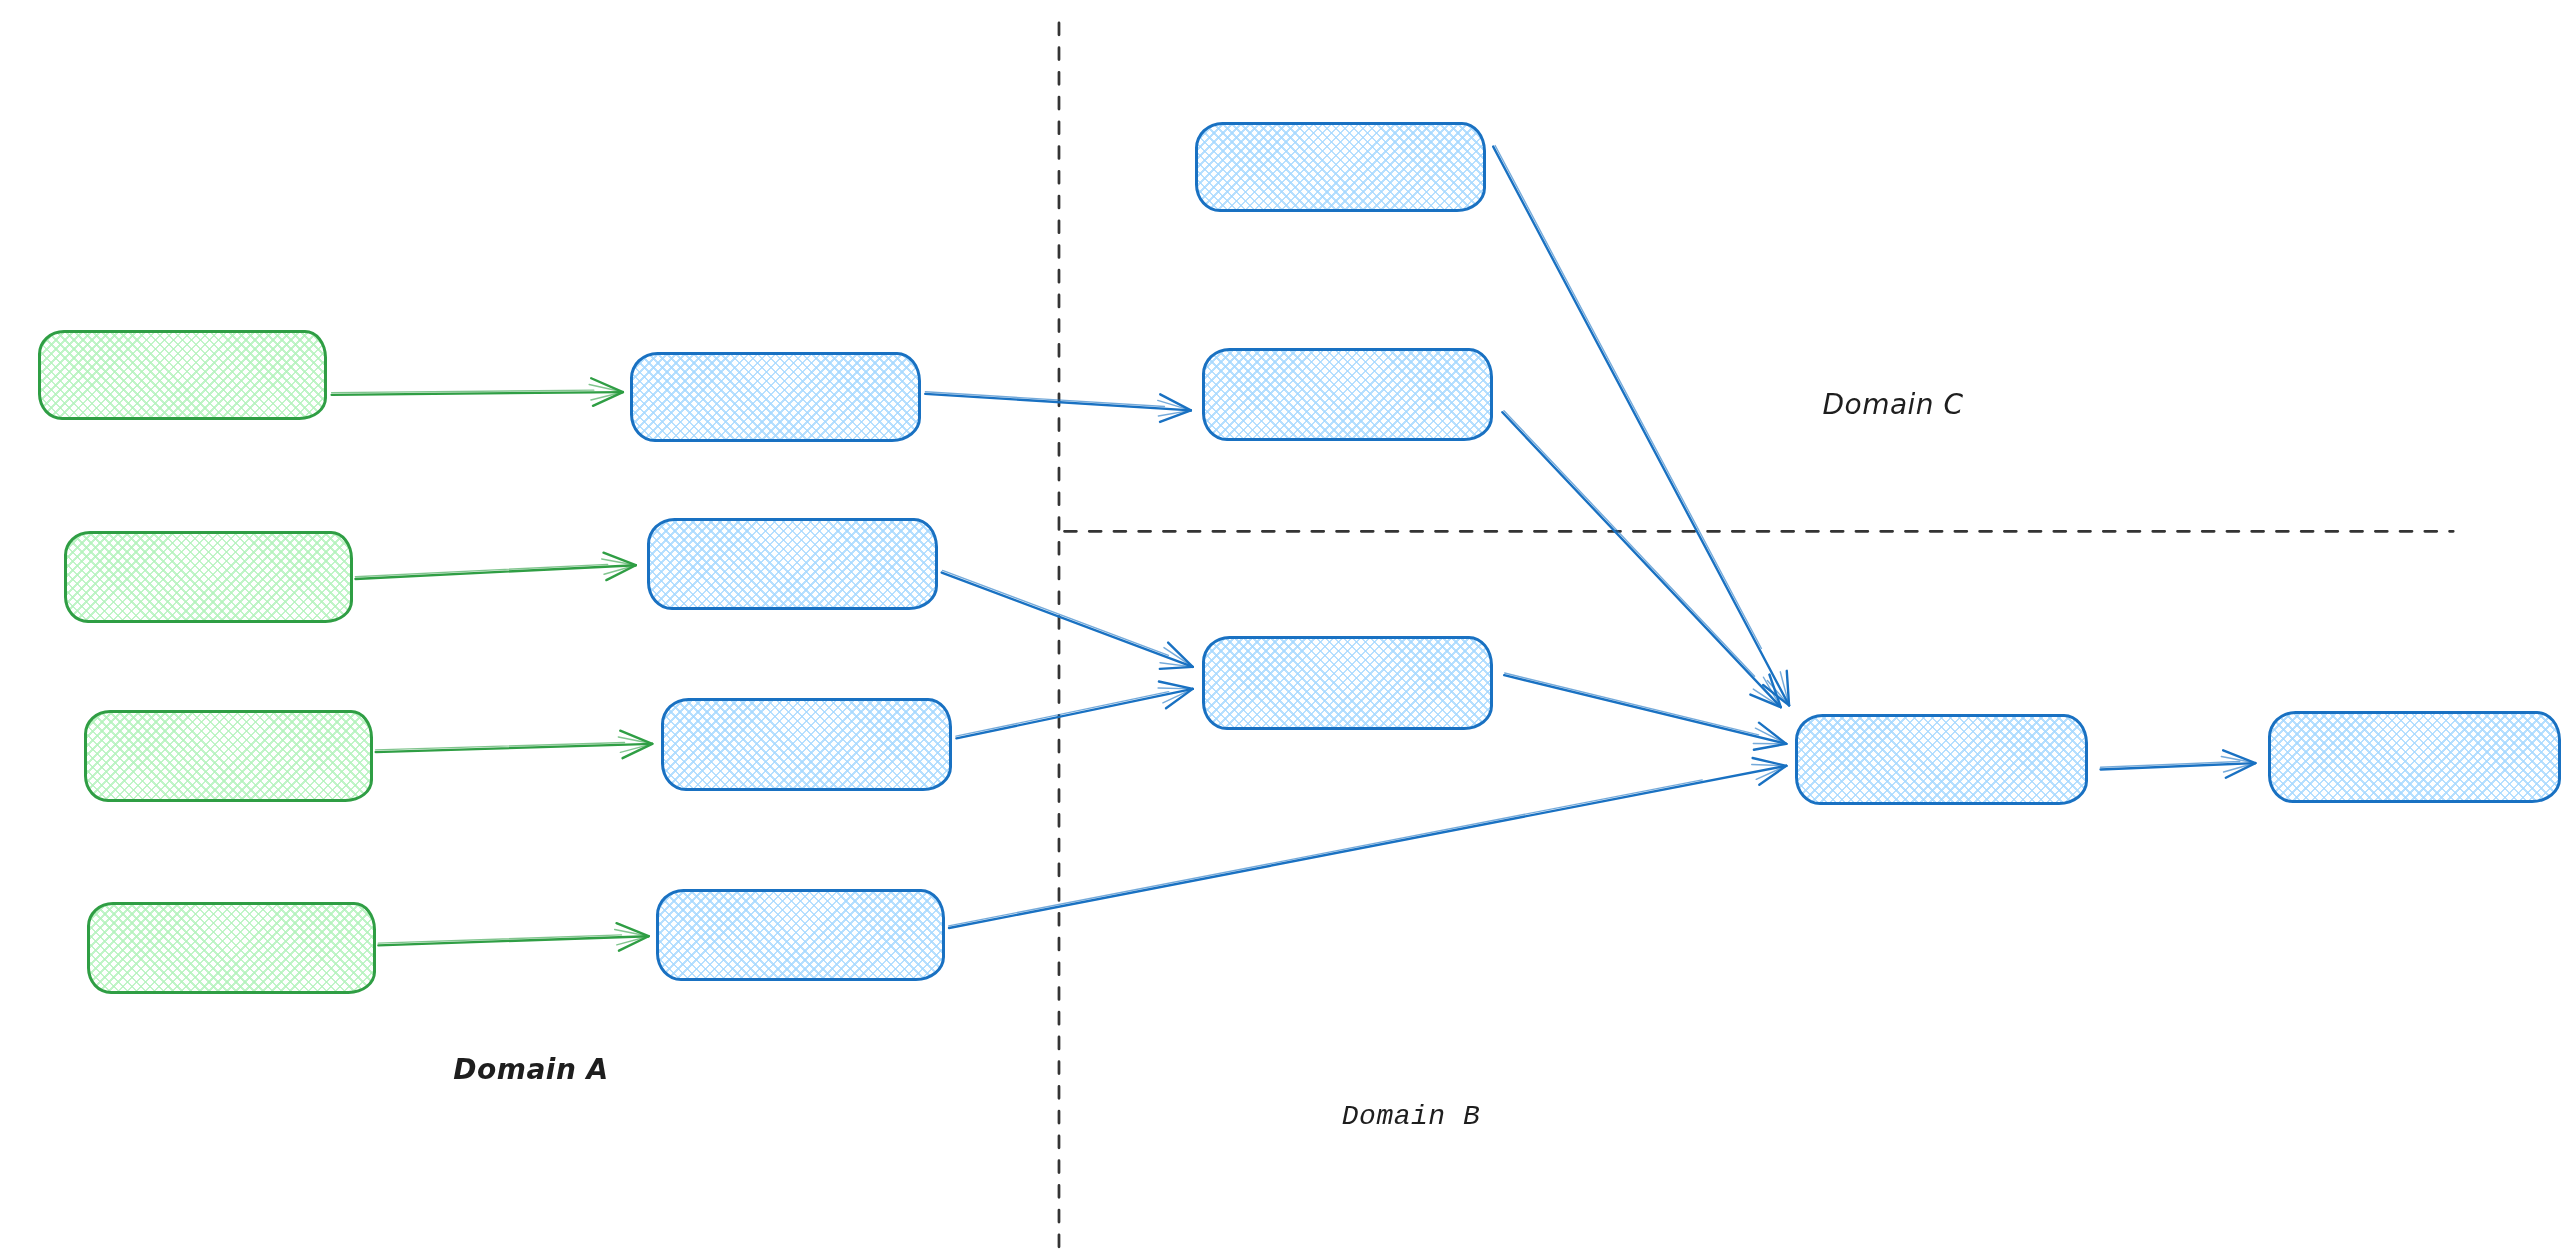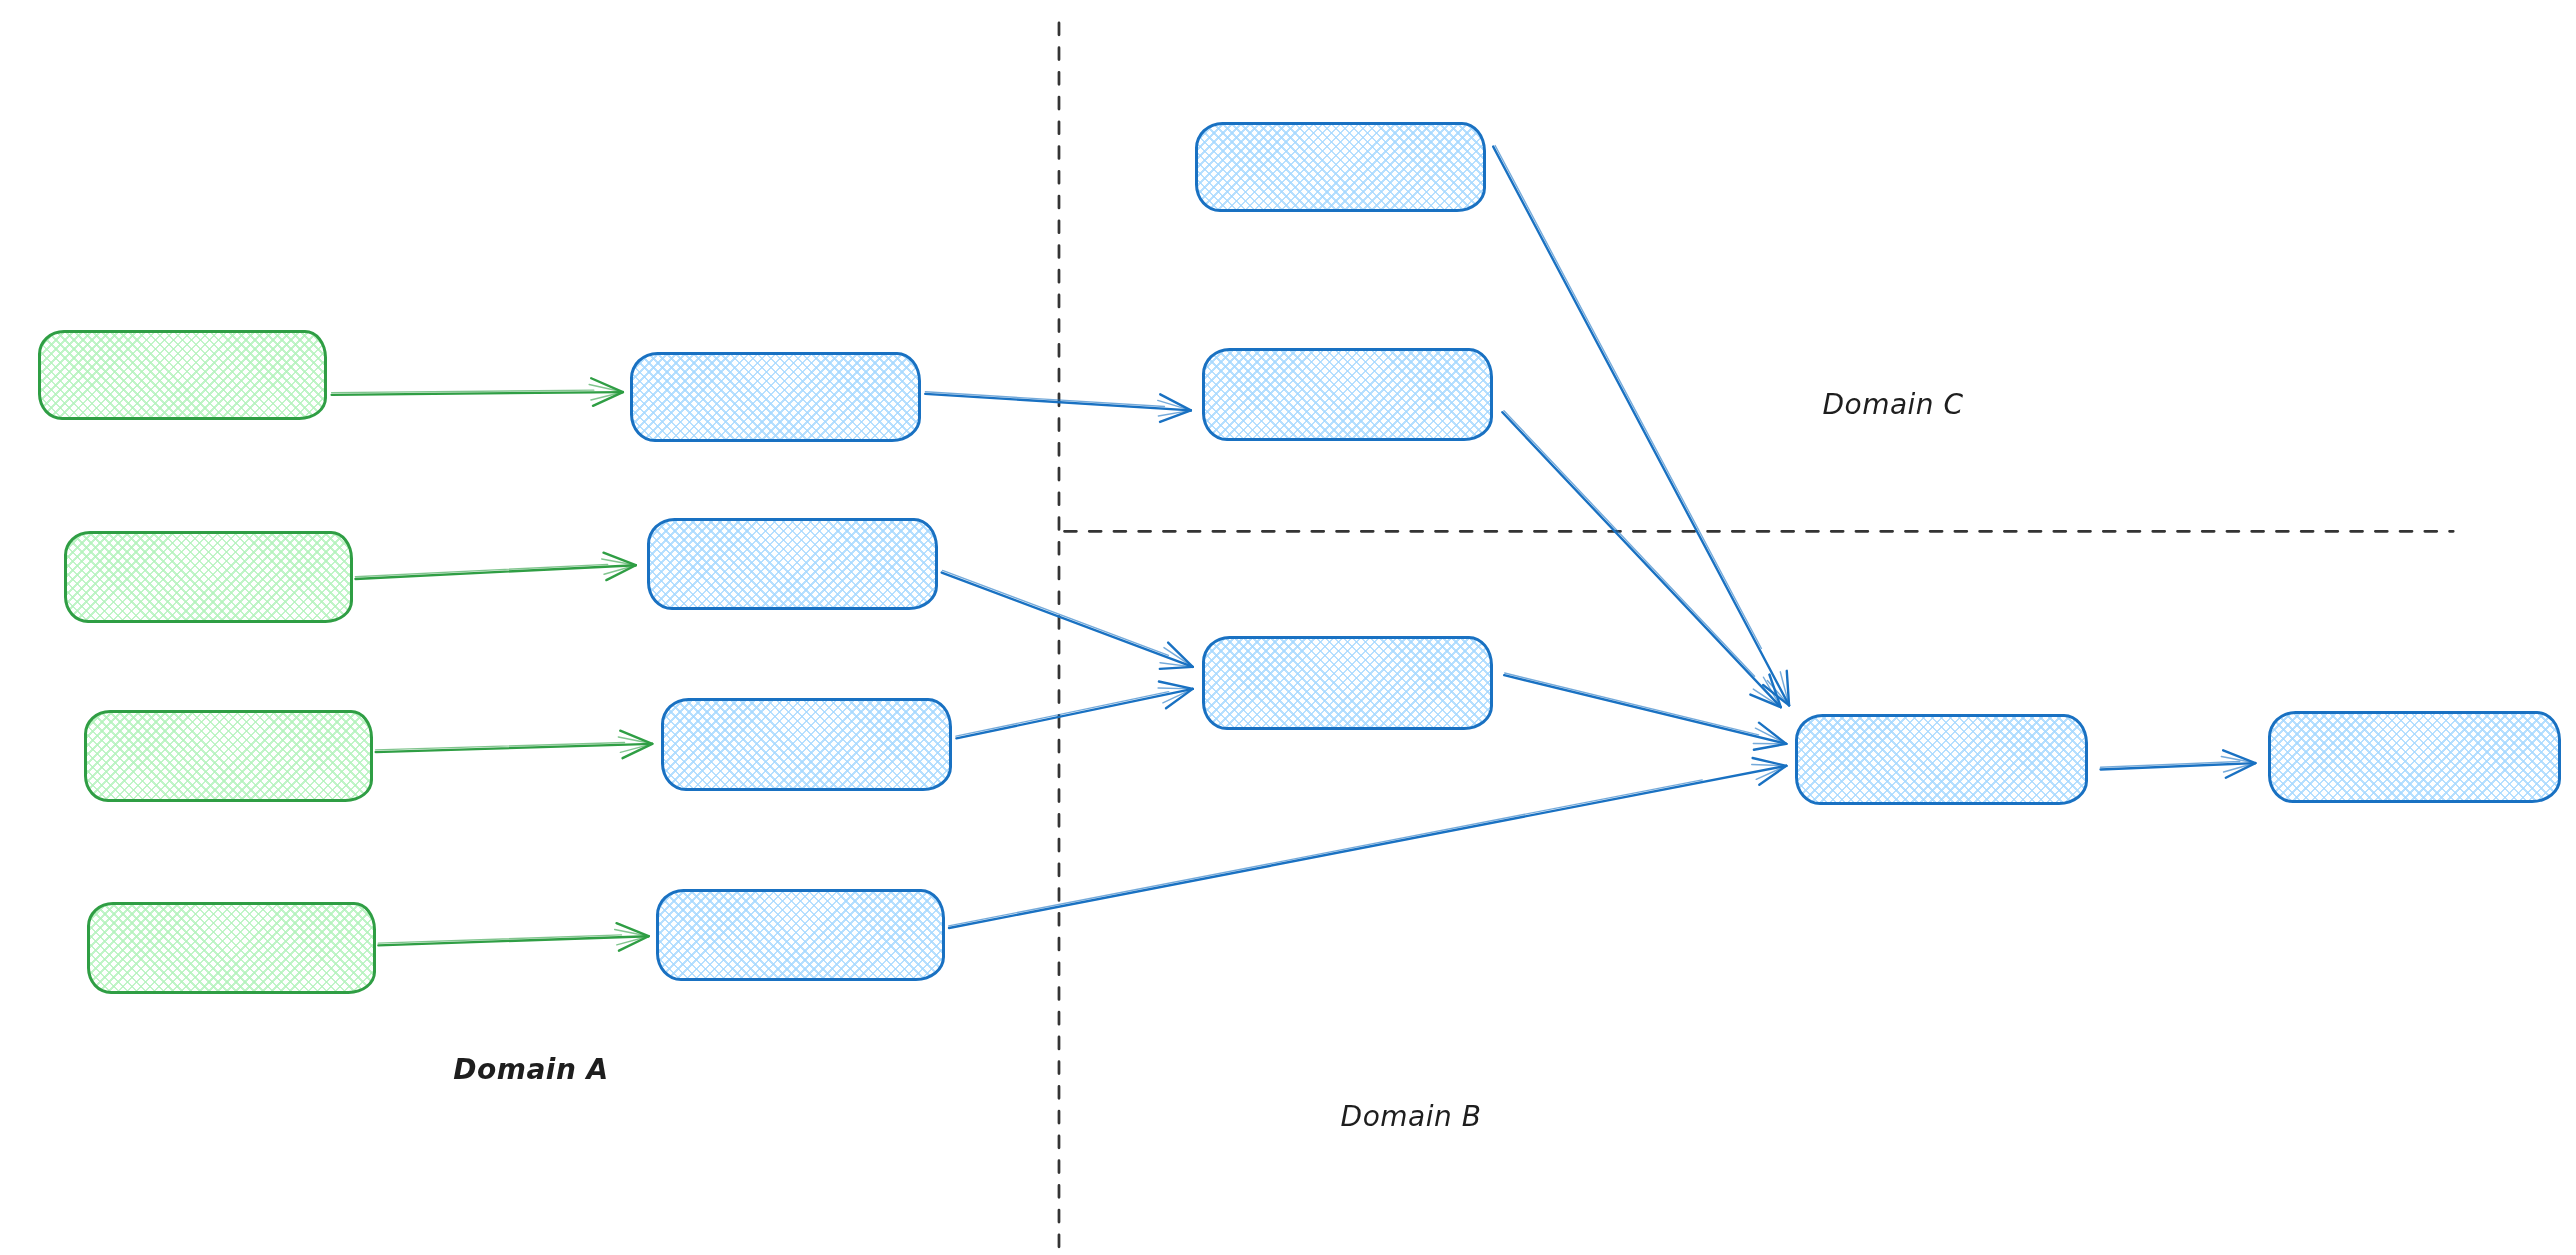--- a/index.html
+++ b/index.html
@@ -136,16 +136,16 @@
       <div class="node blue" style="left: 647px; top: 518px; width: 291px; height: 92px;"></div>
       <div class="node blue" style="left: 661px; top: 698px; width: 291px; height: 93px;"></div>
       <div class="node blue" style="left: 656px; top: 889px; width: 289px; height: 92px;"></div>
       <div class="node blue" style="left: 1195px; top: 122px; width: 291px; height: 90px;"></div>
       <div class="node blue" style="left: 1202px; top: 348px; width: 291px; height: 93px;"></div>
       <div class="node blue" style="left: 1202px; top: 636px; width: 291px; height: 94px;"></div>
       <div class="node blue" style="left: 1795px; top: 714px; width: 293px; height: 91px;"></div>
       <div class="node blue" style="left: 2268px; top: 711px; width: 293px; height: 92px;"></div>
     </div>
   <div class="domain-label" id="label-domain-a" style="left: 531px; top: 1069px; font-weight: bold;">Domain A</div>
-  <div class="domain-label" id="label-domain-b" style="left: 1411px; top: 1116px;">Domain B</div>
+  <div class="domain-label" id="label-domain-b" style="left: 1411px; top: 1116px; font-family: Liberation Mono, monospace;">Domain B</div>
   <div class="domain-label" id="label-domain-c" style="left: 1893px; top: 404px;">Domain C</div>
 </div>
 
 
 </body></html>

